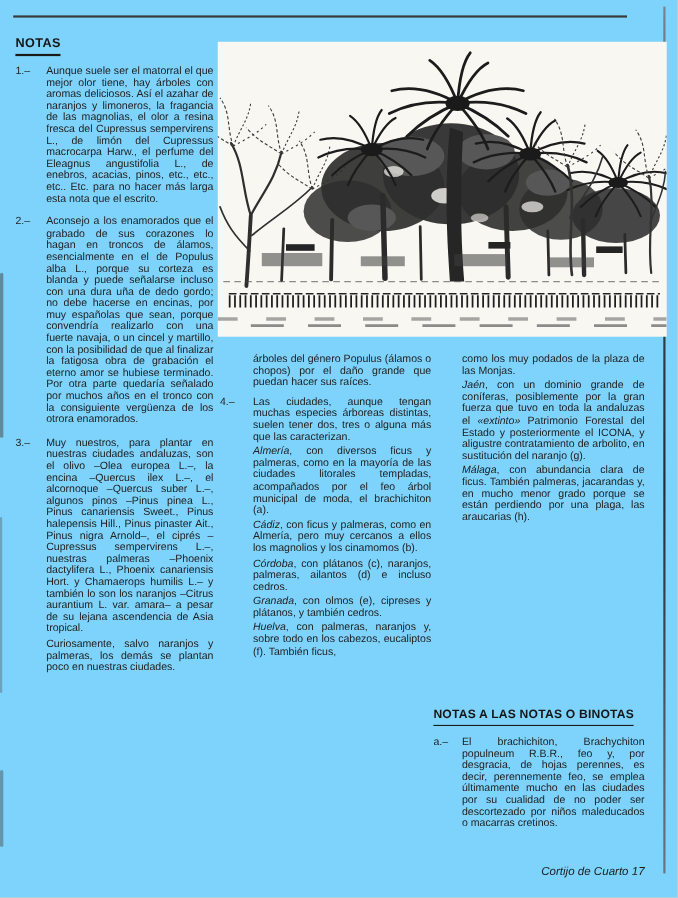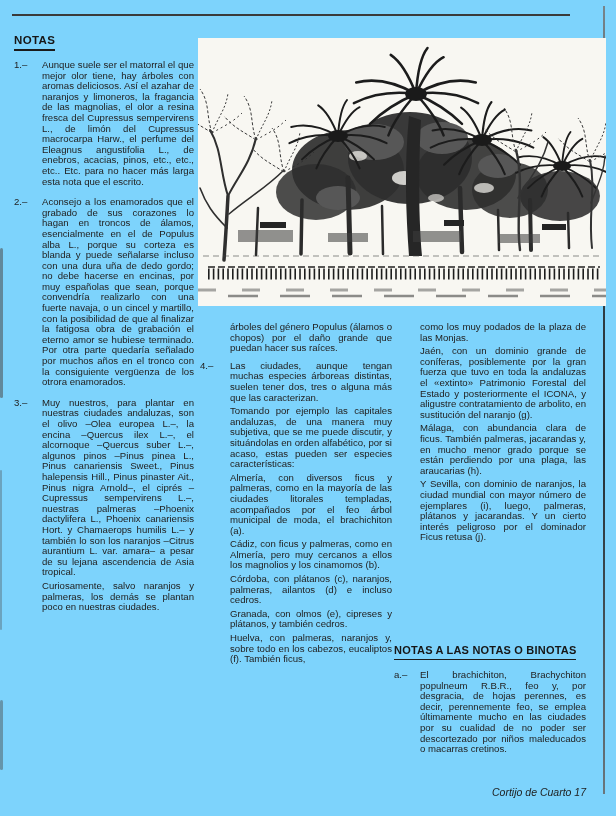--- a/index.html
+++ b/index.html
@@ -36,21 +36,21 @@
   .note{display:flex;margin-top:7px;}
   .note:first-child{margin-top:0;}
   .num{width:28px;flex:0 0 28px;}
   .nbody{flex:1;}
   .inner{margin-left:30px;}
   .inner-r{margin-left:26px;}
   .rel{position:relative;margin-top:7px;}
   .abs-num{position:absolute;}
   .col-mid .abs-num{left:-30px;top:0;}
   .note-a-block .abs-num{left:-26px;top:0;}
-  .it{}
+  .it{font-style:italic;}
   .footer{position:absolute;left:420px;top:786px;width:166px;margin:0;
     text-align:right;font-style:italic;font-size:10.5px;color:#1d1d1d;}
 </style>
 </head>
 <body>
 
 <div class="page">
 
   <div class="top-rule"></div>
   <div class="right-edge"></div>
@@ -190,35 +190,33 @@
     </div>
   </div>
 
   <div class="col col-mid">
     <div class="inner">
       <p class="para">árboles del género Populus (álamos o chopos) por el daño grande que puedan hacer sus raíces.</p>
       <div class="rel">
         <span class="abs-num">4.–</span>
         <p class="para">Las ciudades, aunque tengan muchas especies árboreas distintas, suelen tener dos, tres o alguna más que las caracterizan.</p>
       </div>
-      <p class="para">Tomando por ejemplo las capitales andaluzas, de una manera muy subjetiva, que se me puede discutir, y situándolas en orden alfabético, por si acaso, estas pueden ser especies características:</p>
       <p class="para"><span class="it">Almería</span><span>, con diversos ficus y palmeras, como en la mayoría de las ciudades litorales templadas, acompañados por el feo árbol municipal de moda, el brachichiton (a).</span></p>
       <p class="para"><span class="it">Cádiz</span><span>, con ficus y palmeras, como en Almería, pero muy cercanos a ellos los magnolios y los cinamomos (b).</span></p>
       <p class="para"><span class="it">Córdoba</span><span>, con plátanos (c), naranjos, palmeras, ailantos (d) e incluso cedros.</span></p>
       <p class="para"><span class="it">Granada</span><span>, con olmos (e), cipreses y plátanos, y también cedros.</span></p>
       <p class="para"><span class="it">Huelva</span><span>, con palmeras, naranjos y, sobre todo en los cabezos, eucaliptos (f). También ficus,</span></p>
     </div>
   </div>
 
   <div class="col col-right">
     <div class="inner-r">
       <p class="para">como los muy podados de la plaza de las Monjas.</p>
       <p class="para"><span class="it">Jaén</span><span>, con un dominio grande de coníferas, posiblemente por la gran fuerza que tuvo en toda la andaluzas el </span><span class="it">«extinto»</span><span> Patrimonio Forestal del Estado y posteriormente el ICONA, y aligustre contratamiento de arbolito, en sustitución del naranjo (g).</span></p>
       <p class="para"><span class="it">Málaga</span><span>, con abundancia clara de ficus. También palmeras, jacarandas y, en mucho menor grado porque se están perdiendo por una plaga, las araucarias (h).</span></p>
-      <p class="para"><span>Y </span><span class="it">Sevilla</span><span>, con dominio de naranjos, la ciudad mundial con mayor número de ejemplares (i), luego, palmeras, plátanos y jacarandas. Y un cierto interés peligroso por el dominador Ficus retusa (j).</span></p>
     </div>
   </div>
 
   <h2 class="h-binotas"><span>NOTAS A LAS NOTAS O BINOTAS</span></h2>
 
   <div class="col note-a-block">
     <div class="inner-r">
       <div class="rel" style="margin-top:0;">
         <span class="abs-num">a.–</span>
         <p class="para">El brachichiton, Brachychiton populneum R.B.R., feo y, por desgracia, de hojas perennes, es decir, perennemente feo, se emplea últimamente mucho en las ciudades por su cualidad de no poder ser descortezado por niños maleducados o macarras cretinos.</p>

